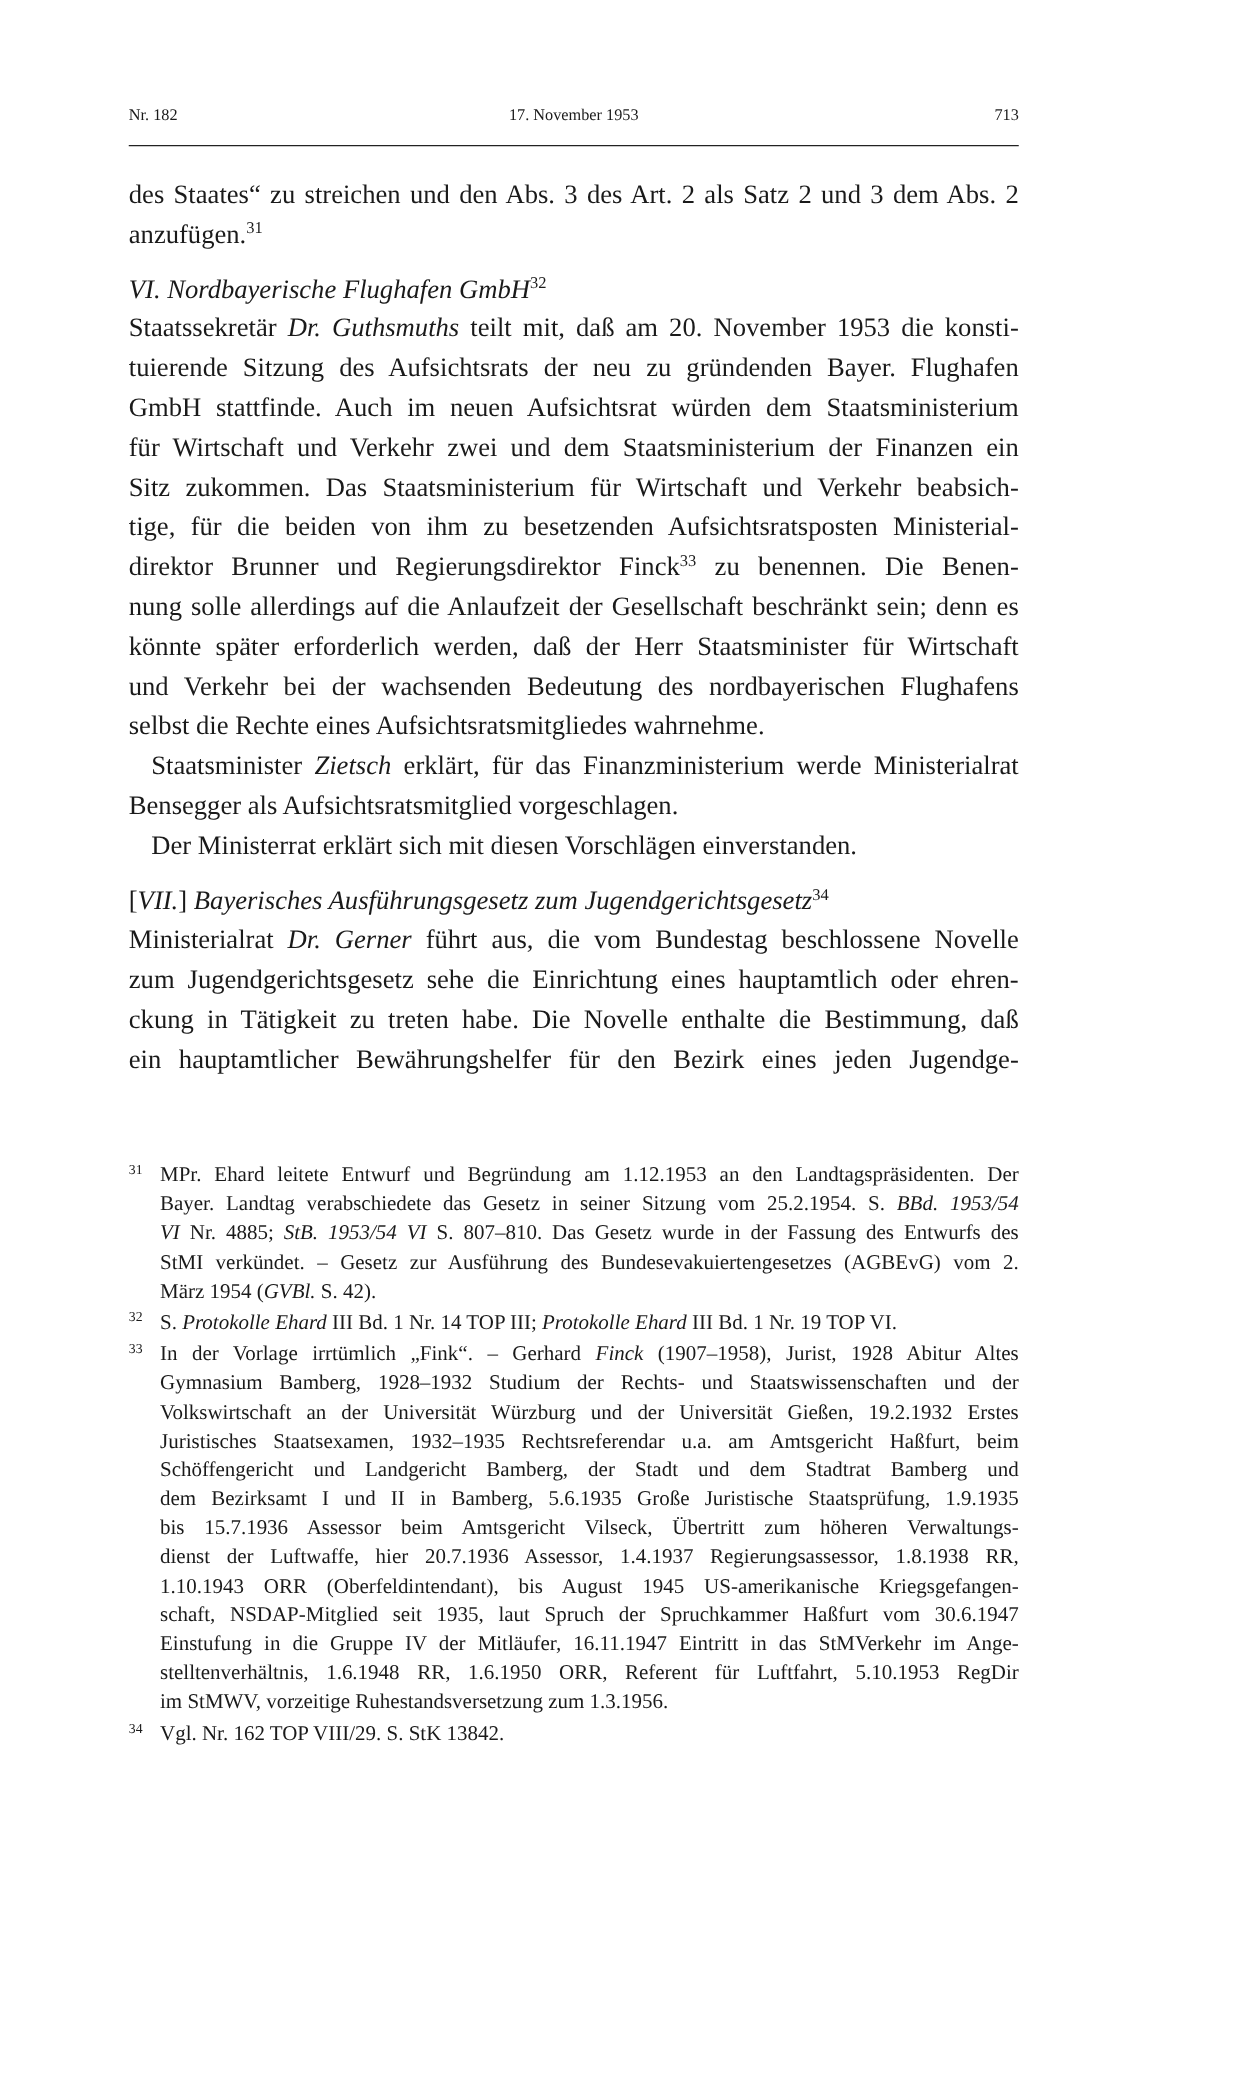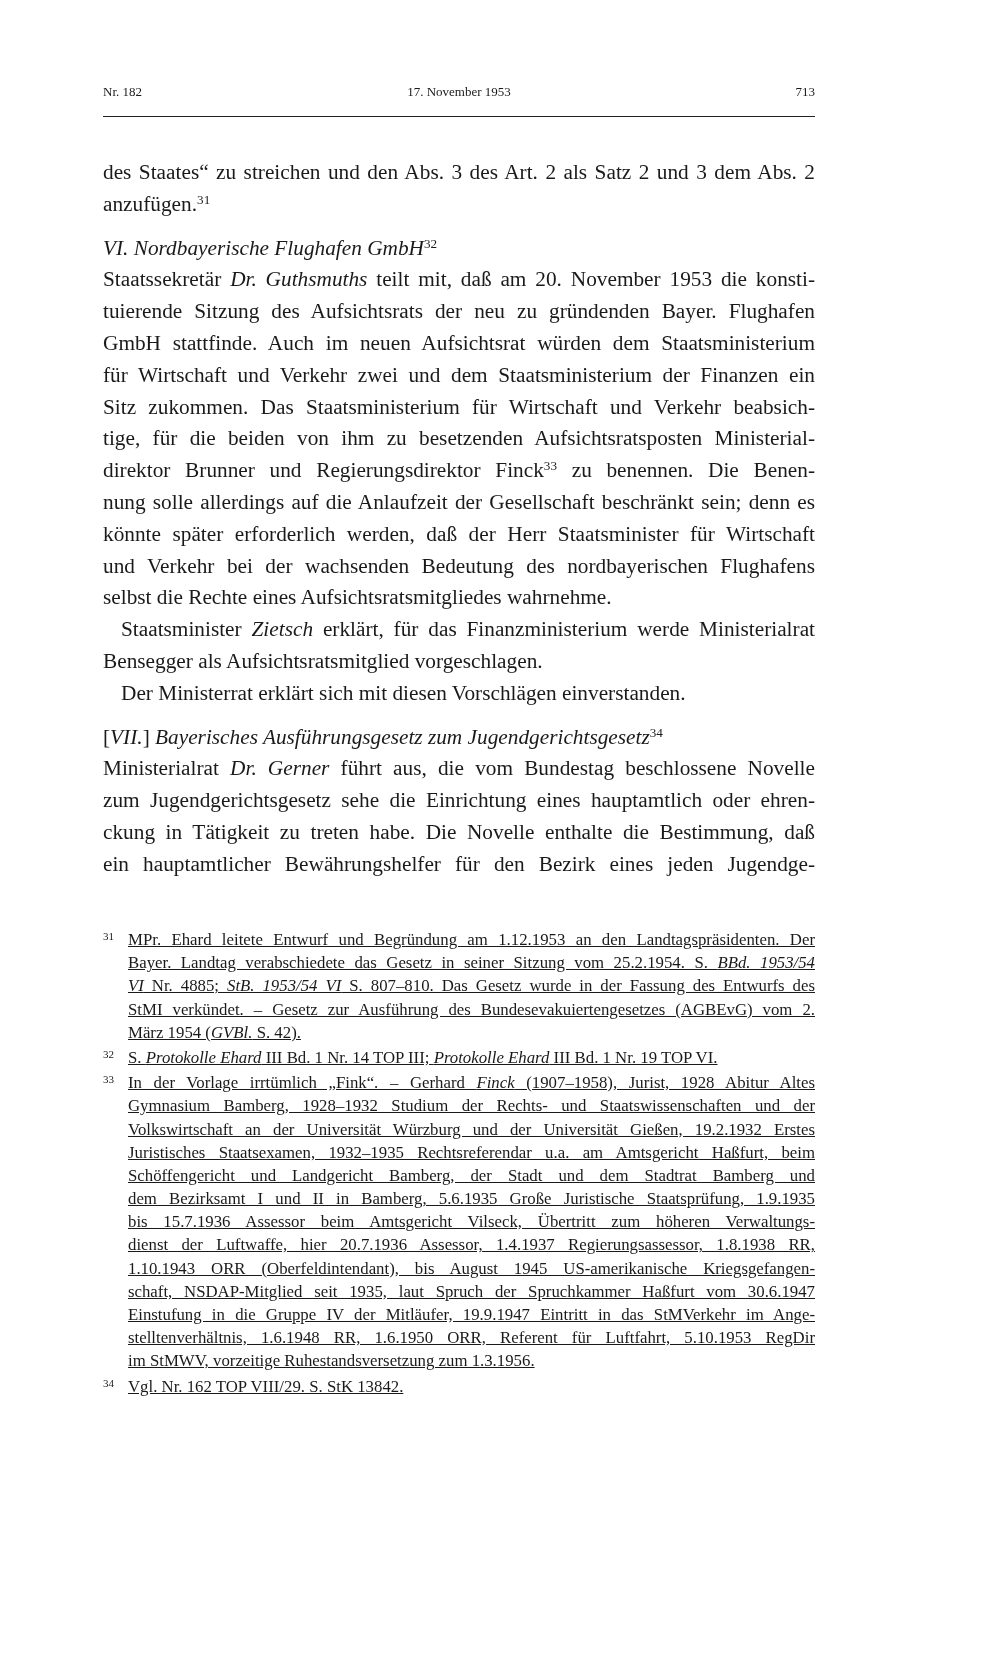--- a/index.html
+++ b/index.html
@@ -3,32 +3,32 @@
 <meta charset="utf-8">
 <style>
   html, body { margin: 0; padding: 0; background: #ffffff; }
   body { width: 1000px; height: 1666px; position: relative; overflow: hidden; color: #1a1a1a; font-family: "Liberation Serif", "DejaVu Serif", serif; }
   .page { position: absolute; left: 103px; top: 0; width: 712px; }
   .header { position: absolute; top: 84px; left: 0; width: 712px; height: 30px; font-size: 13px; }
   .header .left { position: absolute; left: 0; top: 0; }
   .header .center { position: absolute; left: 0; right: 0; text-align: center; top: 0; }
   .header .right { position: absolute; right: 0; top: 0; text-align: center; }
   .header-rule { position: absolute; top: 116px; left: 0; width: 712px; height: 1px; background: #222; }
-  .body { position: absolute; top: 157px; left: 0; width: 712px; font-size: 21.3px; line-height: 31.8px; }
+  .body { position: absolute; top: 140px; left: 0; width: 712px; font-size: 21.3px; line-height: 31.8px; }
   .line { display: block; white-space: nowrap; text-align: justify; text-align-last: justify; height: 31.8px; }
   .line.last { text-align-last: left; }
   .indent { padding-left: 18px; }
   .heading { font-style: italic; display: block; white-space: nowrap; height: 31.8px; }
   .gap { height: 12px; }
   sup { font-size: 0.62em; line-height: 0; vertical-align: 0.55em; font-style: normal; }
   em { font-style: italic; }
   .footnotes { position: absolute; top: 928px; left: 0; width: 712px; font-size: 16.8px; line-height: 23.2px; }
   .fn { position: relative; padding-left: 25px; margin-bottom: 2px; }
   .fn .num { position: absolute; left: 0; top: -3px; font-size: 11px; }
-  .fn .fl { display: block; white-space: nowrap; text-align: justify; text-align-last: justify; height: 23.2px; text-decoration: underline; }
+  .fn .fl { display: block; white-space: nowrap; text-align: justify; text-align-last: justify; height: 23.2px; }
   .fn .fl.last { text-align-last: left; }
 </style>
 </head>
 <body>
 
 <div class="page">
 
   <div class="header">
     <span class="left">Nr. 182</span>
     <span class="center">17. November 1953</span>
@@ -101,21 +101,21 @@
       <span class="fl"><span>In der Vorlage irrtümlich „Fink“. – Gerhard </span><em>Finck</em><span> (1907–1958), Jurist, 1928 Abitur Altes</span></span>
       <span class="fl">Gymnasium Bamberg, 1928–1932 Studium der Rechts- und Staatswissenschaften und der</span>
       <span class="fl">Volkswirtschaft an der Universität Würzburg und der Universität Gießen, 19.2.1932 Erstes</span>
       <span class="fl">Juristisches Staatsexamen, 1932–1935 Rechtsreferendar u.a. am Amtsgericht Haßfurt, beim</span>
       <span class="fl">Schöffengericht und Landgericht Bamberg, der Stadt und dem Stadtrat Bamberg und</span>
       <span class="fl">dem Bezirksamt I und II in Bamberg, 5.6.1935 Große Juristische Staatsprüfung, 1.9.1935</span>
       <span class="fl">bis 15.7.1936 Assessor beim Amtsgericht Vilseck, Übertritt zum höheren Verwaltungs-</span>
       <span class="fl">dienst der Luftwaffe, hier 20.7.1936 Assessor, 1.4.1937 Regierungsassessor, 1.8.1938 RR,</span>
       <span class="fl">1.10.1943 ORR (Oberfeldintendant), bis August 1945 US-amerikanische Kriegsgefangen-</span>
       <span class="fl">schaft, NSDAP-Mitglied seit 1935, laut Spruch der Spruchkammer Haßfurt vom 30.6.1947</span>
-      <span class="fl">Einstufung in die Gruppe IV der Mitläufer, 19.9.1947 Eintritt in das StMVerkehr im Ange-</span>
+      <span class="fl">Einstufung in die Gruppe IV der Mitläufer, 16.11.1947 Eintritt in das StMVerkehr im Ange-</span>
       <span class="fl">stelltenverhältnis, 1.6.1948 RR, 1.6.1950 ORR, Referent für Luftfahrt, 5.10.1953 RegDir</span>
       <span class="fl last">im StMWV, vorzeitige Ruhestandsversetzung zum 1.3.1956.</span>
     </div>
 
     <div class="fn">
       <span class="num">34</span>
       <span class="fl last">Vgl. Nr. 162 TOP VIII/29. S. StK 13842.</span>
     </div>
   </div>
 </div>

